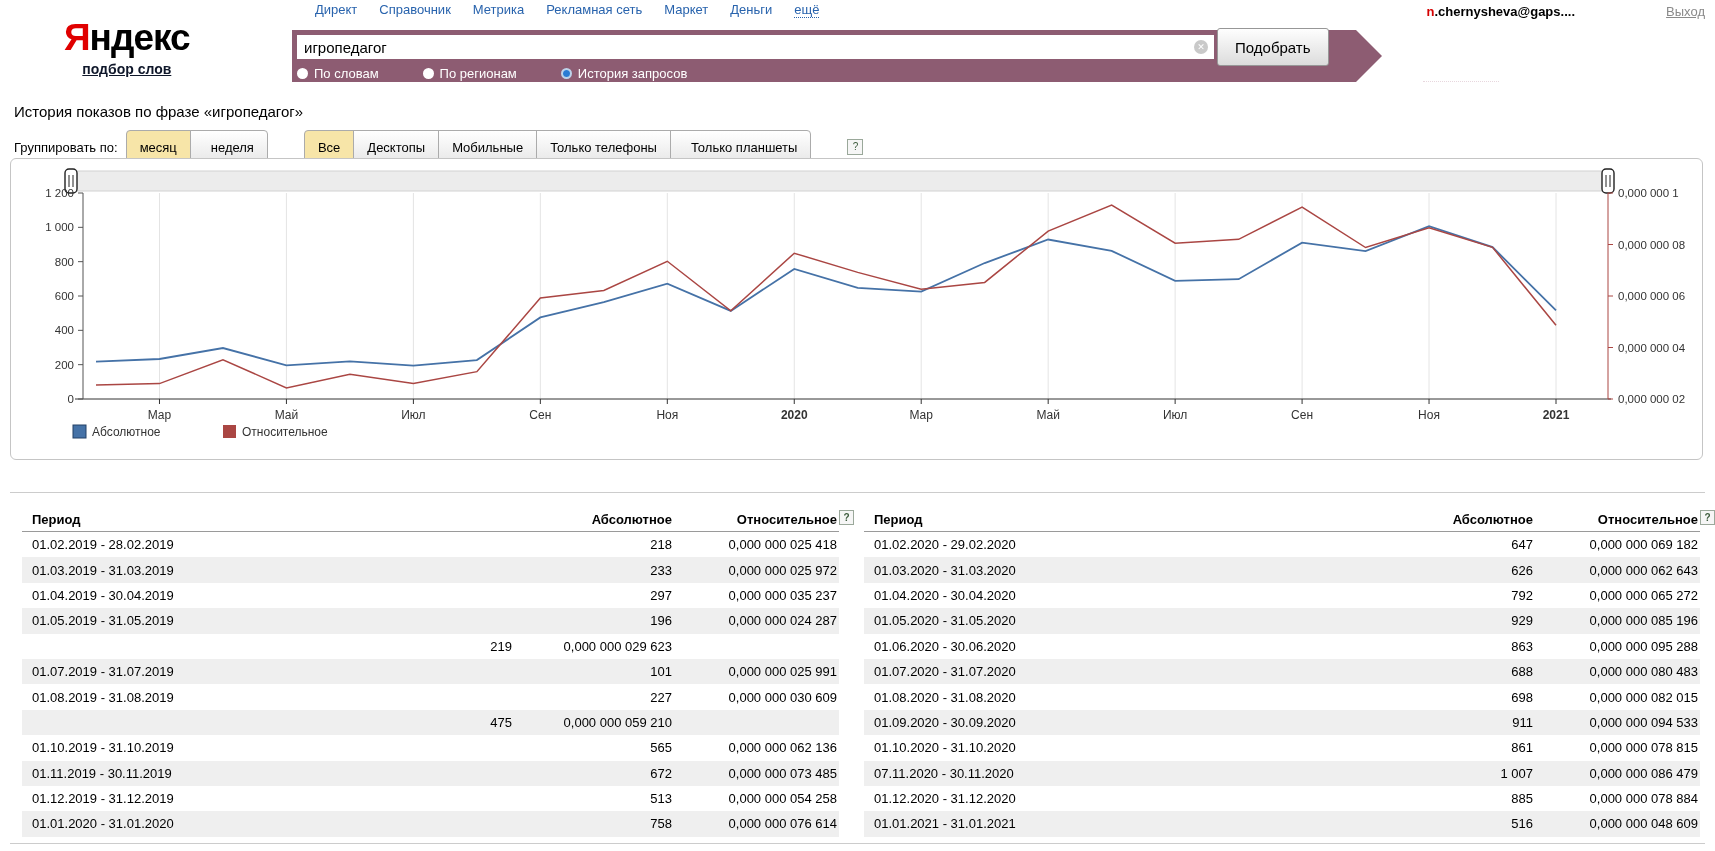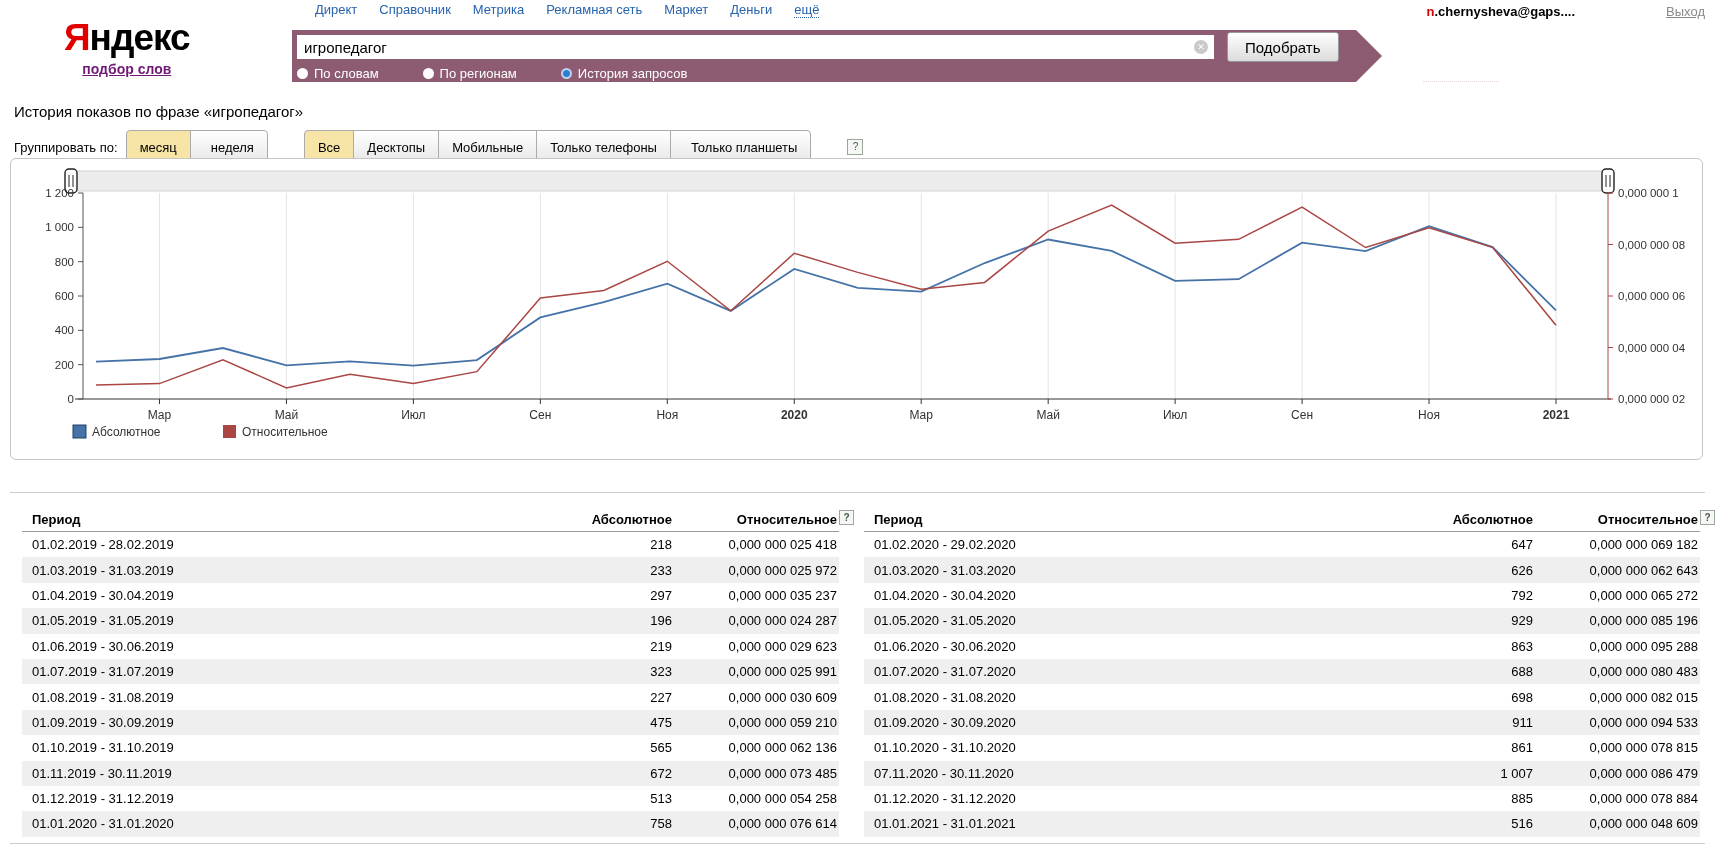--- a/index.html
+++ b/index.html
@@ -13,34 +13,34 @@
   .user-email{position:absolute;right:140px;top:4px;font-size:13px;font-weight:bold;}
   .user-email .red{color:#d40000;}
   .logout{position:absolute;right:10px;top:4px;font-size:13px;color:#8a8a8a;
           text-decoration:underline;cursor:pointer;}
 
   
   .logo{position:absolute;left:64px;top:18px;text-align:center;}
   .logo-word{font-size:37px;font-weight:bold;letter-spacing:-1px;cursor:pointer;line-height:1.1;}
   .logo-ya{color:#e00000;}
   .logo-sub{display:inline-block;margin-top:2px;font-size:14px;font-weight:bold;
-            color:#701a75;text-decoration:underline;cursor:pointer;}
+            color:#0f172a;text-decoration:underline;cursor:pointer;}
 
   
   .searchbar{position:absolute;left:292px;top:30px;width:1064px;height:52px;background:#8d5c72;}
   .searchbar .tip{position:absolute;left:1064px;top:0;width:0;height:0;
       border-top:26px solid transparent;border-bottom:26px solid transparent;
       border-left:26px solid #8d5c72;}
   .sb-row1{position:absolute;left:5px;top:4px;height:26px;display:flex;align-items:center;}
   .input-wrap{position:relative;width:917px;height:24px;background:#fff;}
   .input-wrap input{position:absolute;left:0;top:0;width:100%;height:100%;border:none;outline:none;
       padding:0 26px 0 7px;font-size:15px;font-family:inherit;box-sizing:border-box;}
   .clear-x{position:absolute;right:6px;top:5px;width:14px;height:14px;border-radius:50%;
       background:#c9c9c9;color:#fff;font-size:9px;line-height:14px;text-align:center;cursor:pointer;}
-  .submit{margin-left:13px;height:30px;padding:0 17px;font-size:15px;font-family:inherit;
+  .submit{margin-left:3px;height:38px;padding:0 17px;font-size:15px;font-family:inherit;
       background:linear-gradient(#fefefe,#dcdcdc);border:1px solid #979797;border-radius:3px;cursor:pointer;}
   .sb-row2{position:absolute;left:5px;right:150px;top:34px;height:18px;display:flex;align-items:center;}
   .mode{display:flex;align-items:center;margin-right:44px;cursor:pointer;}
   .radio{width:11px;height:11px;border-radius:50%;background:#fff;margin-right:6px;box-sizing:border-box;}
   .radio.sel{background:#fff;border:2px solid #bdd3ea;position:relative;}
   .radio.sel::after{content:"";position:absolute;left:0px;top:0px;width:7px;height:7px;
       border-radius:50%;background:#2a7cd4;}
   .mode-label{color:#fff;font-size:13px;}
   .regions{position:absolute;right:-143px;top:36px;font-size:13px;color:#fff;cursor:pointer;
       border-bottom:1px dotted #e8d7de;}
@@ -240,36 +240,34 @@
             <span class="c-period">01.04.2019 - 30.04.2019</span>
             <span class="c-abs">297</span>
             <span class="c-rel">0,000 000 035 237</span>
           </div>
           <div class="trow">
             <span class="c-period">01.05.2019 - 31.05.2019</span>
             <span class="c-abs">196</span>
             <span class="c-rel">0,000 000 024 287</span>
           </div>
           <div class="trow">
-            <span class="c-period">01.06.2019 - 30.06.2019</span>
             <span class="c-abs">219</span>
             <span class="c-rel">0,000 000 029 623</span>
           </div>
           <div class="trow">
             <span class="c-period">01.07.2019 - 31.07.2019</span>
-            <span class="c-abs">323</span>
+            <span class="c-abs">101</span>
             <span class="c-rel">0,000 000 025 991</span>
           </div>
           <div class="trow">
             <span class="c-period">01.08.2019 - 31.08.2019</span>
             <span class="c-abs">227</span>
             <span class="c-rel">0,000 000 030 609</span>
           </div>
           <div class="trow">
-            <span class="c-period">01.09.2019 - 30.09.2019</span>
             <span class="c-abs">475</span>
             <span class="c-rel">0,000 000 059 210</span>
           </div>
           <div class="trow">
             <span class="c-period">01.10.2019 - 31.10.2019</span>
             <span class="c-abs">565</span>
             <span class="c-rel">0,000 000 062 136</span>
           </div>
           <div class="trow">
             <span class="c-period">01.11.2019 - 30.11.2019</span>

